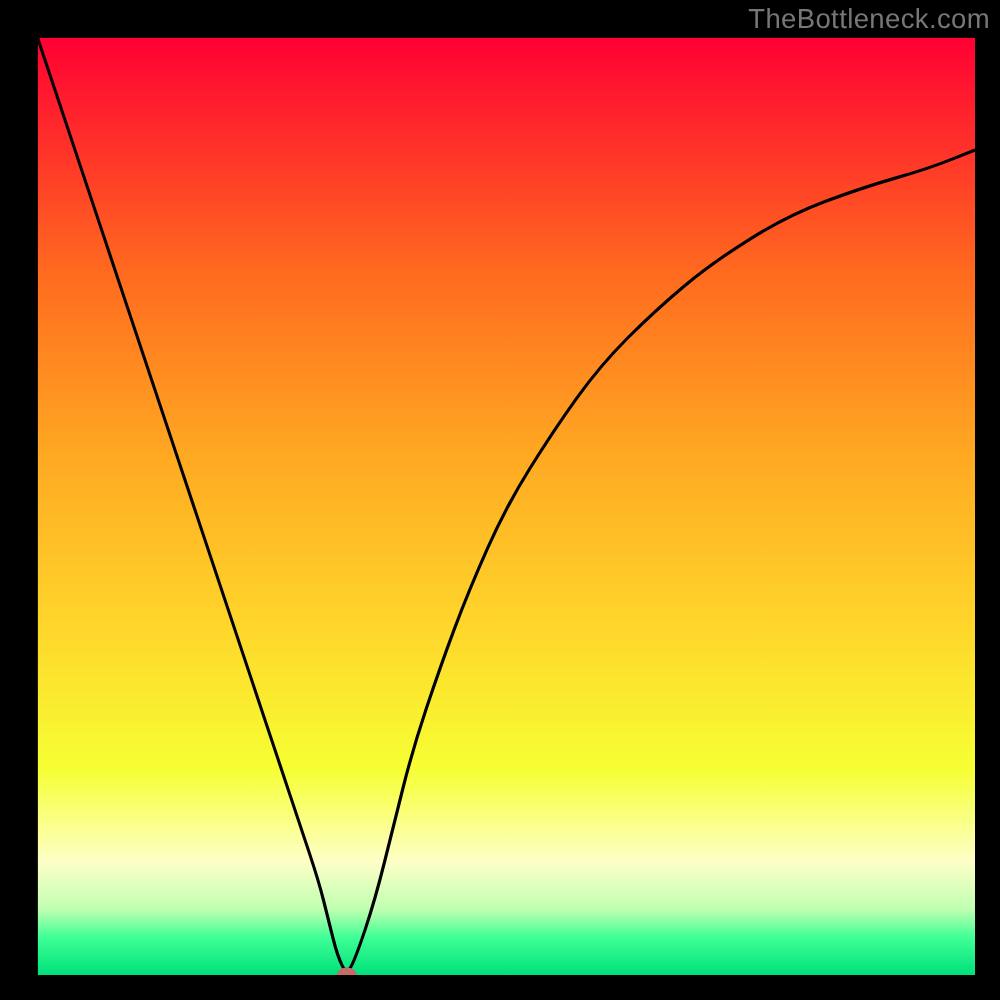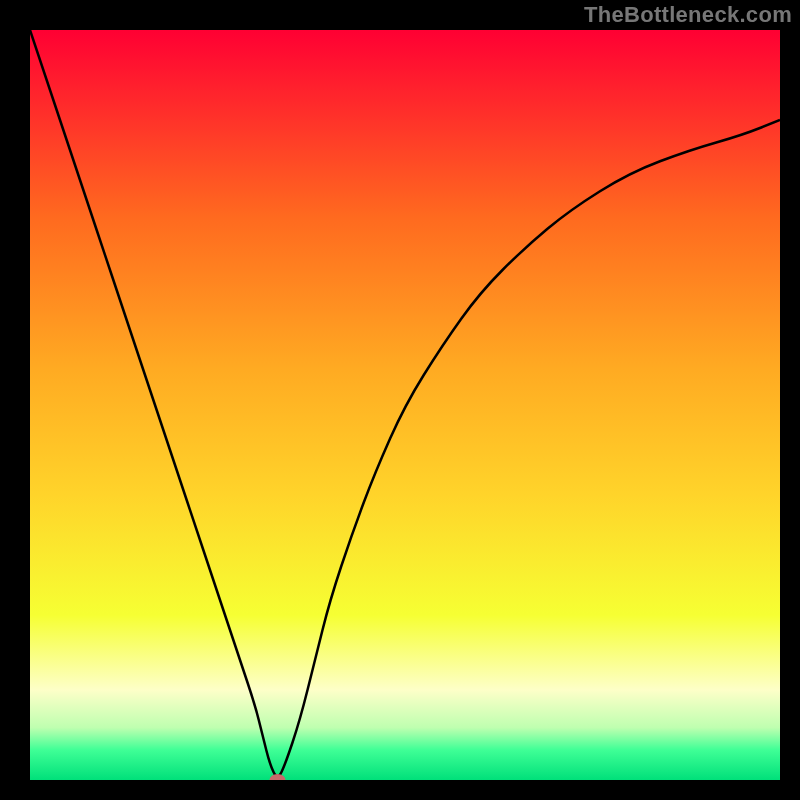--- a/index.html
+++ b/index.html
@@ -15,21 +15,21 @@
     width: 800px;
     height: 800px;
     background: #000;
   }
   .watermark {
     position: absolute;
     top: 2px;
     right: 8px;
     color: #777;
     font-size: 22px;
-    font-weight: 700;
+    font-weight: 400;
     letter-spacing: 0.3px;
     z-index: 10;
     margin-left: 48px;
   }
   .plot-area {
     position: absolute;
     left: 30px;
     top: 30px;
     width: 750px;
     height: 750px;

